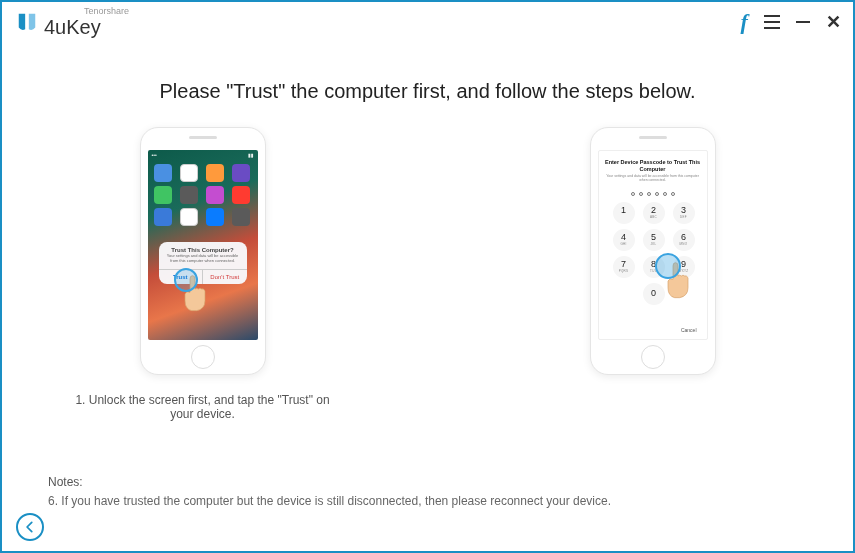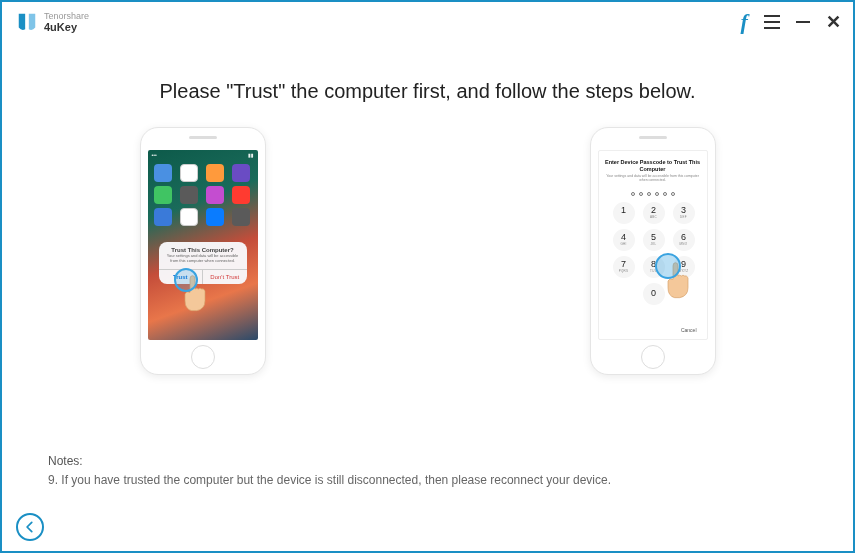--- a/index.html
+++ b/index.html
@@ -33,24 +33,25 @@
   }
   .brand-text {
     display: flex;
     flex-direction: column;
     line-height: 1;
   }
   .company {
     font-size: 9px;
     color: #999;
     margin-bottom: 1px;
+    margin-left: 40px;
   }
   .product {
-    font-size: 11px;
-    font-weight: 700;
+    font-size: 20px;
+    font-weight: 400;
     color: #333;
   }
   .win-controls {
     display: flex;
     align-items: center;
     gap: 16px;
   }
   .fb-icon {
     color: #1a8fc4;
     font-size: 22px;
@@ -311,21 +312,21 @@
   .caption {
     font-size: 12px;
     color: #555;
     margin-top: 18px;
     text-align: center;
   }
   
   .notes {
     position: absolute;
     left: 46px;
-    bottom: 61px;
+    bottom: 40px;
     font-size: 12px;
     color: #666;
     line-height: 1.6;
   }
   .notes .nt-title {
     color: #555;
   }
   
   .back-btn {
     position: absolute;
@@ -405,20 +406,21 @@
             </div>
           </div>
           <div class="hand hand1">
             <div class="tap-ring"></div>
             <svg viewBox="0 0 40 48" width="34" height="40">
               <path d="M14 6 Q14 2 17 2 Q20 2 20 6 L20 18 Q22 16 24 18 Q26 16 28 18 Q30 17 32 20 L32 32 Q32 42 22 44 L16 44 Q8 42 8 32 L8 24 Q10 20 14 22 Z" fill="#f4c89a" stroke="#d4a06a" stroke-width="0.8"></path>
             </svg>
           </div>
         </div>
       </div>
+      <div class="caption">1. Unlock the screen first, and tap the "Trust" on your device.</div>
     </div>
 
     <div class="phone-col">
       <div class="phone">
         <div class="screen screen2">
           <div class="pc-header">
             <div class="pc-title">Enter Device Passcode to Trust This Computer</div>
             <div class="pc-sub">Your settings and data will be accessible from this computer when connected.</div>
           </div>
           <div class="pc-dots">
@@ -450,20 +452,20 @@
           </div>
         </div>
       </div>
     </div>
 
   </div>
 </div>
 
 <div class="notes">
   <div class="nt-title">Notes:</div>
-  <div>9. If you have trusted the computer but the device is still disconnected, then please reconnect your device.</div>
+  <div>6. If you have trusted the computer but the device is still disconnected, then please reconnect your device.</div>
 </div>
 
 <div class="back-btn">
   <svg viewBox="0 0 24 24" width="14" height="14">
     <path d="M15 4 L7 12 L15 20" fill="none" stroke="#1a8fc4" stroke-width="3" stroke-linecap="round" stroke-linejoin="round"></path>
   </svg>
 </div>
 
 </body></html>

